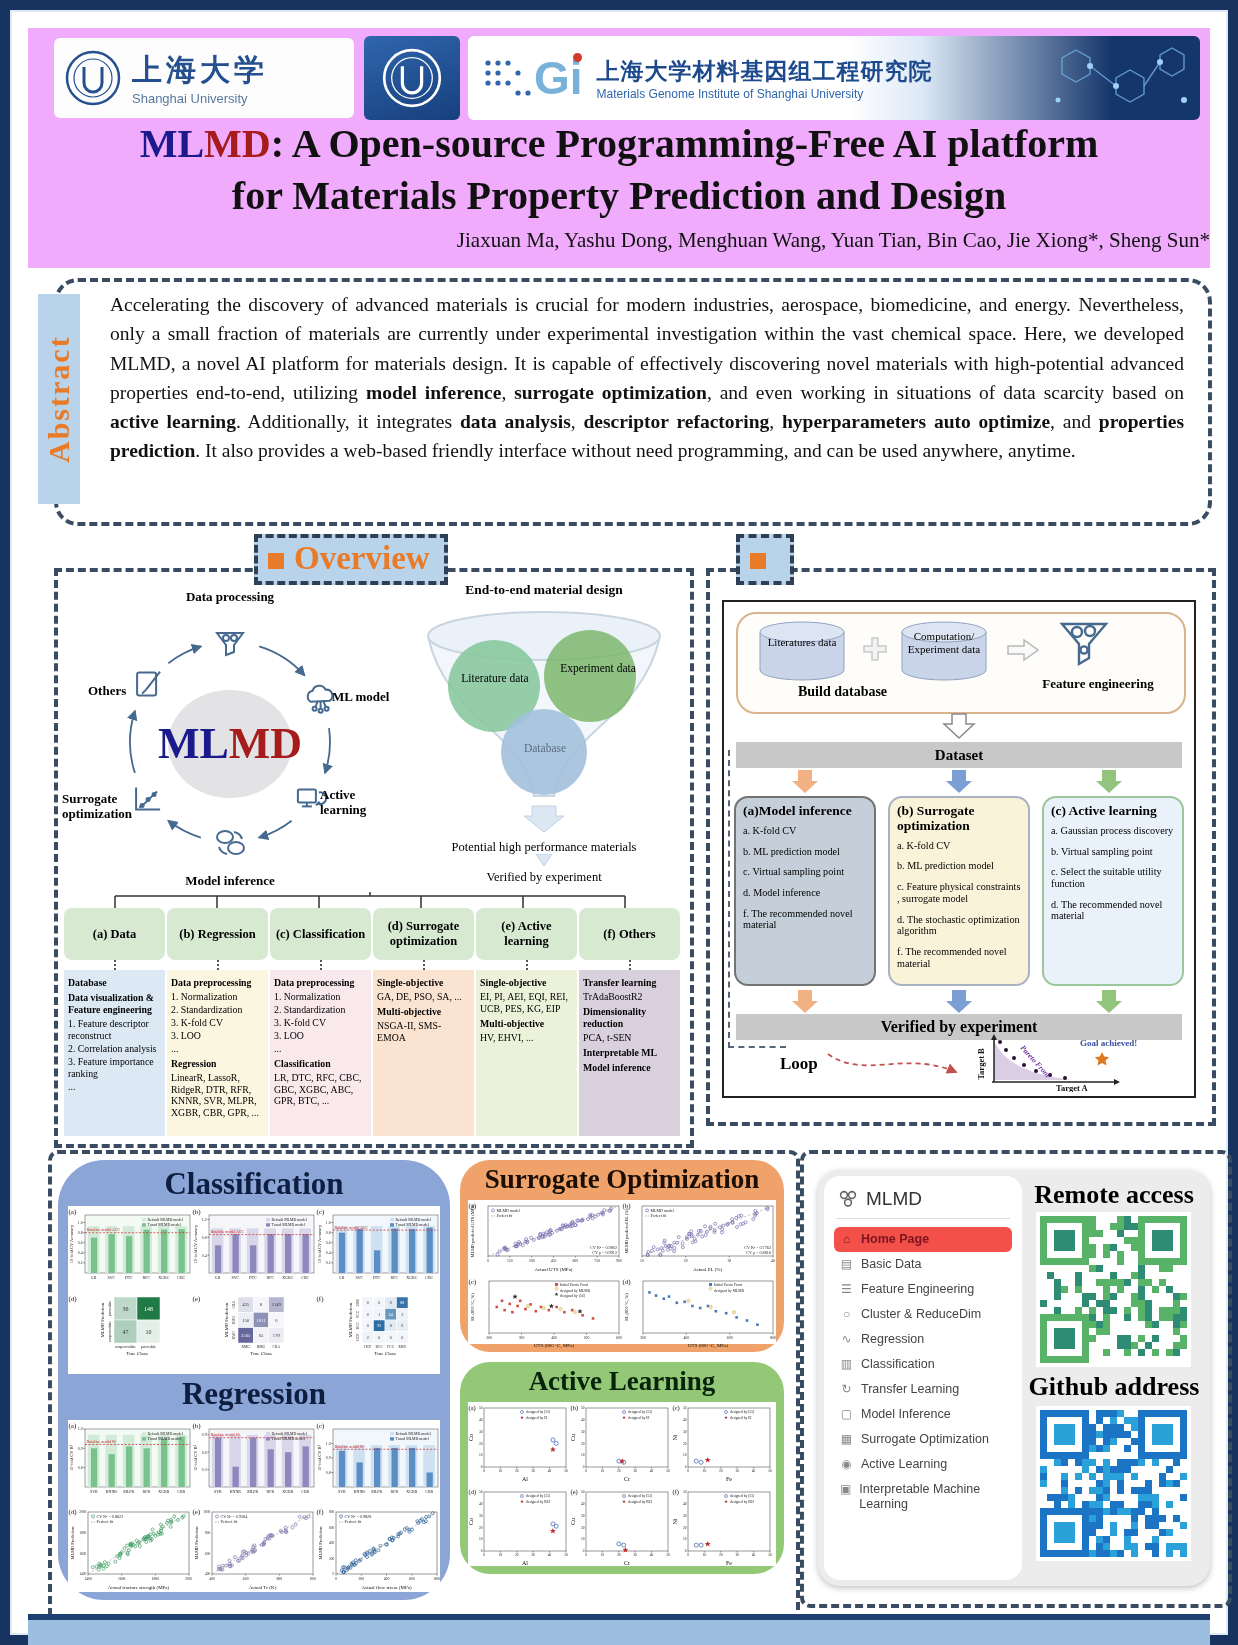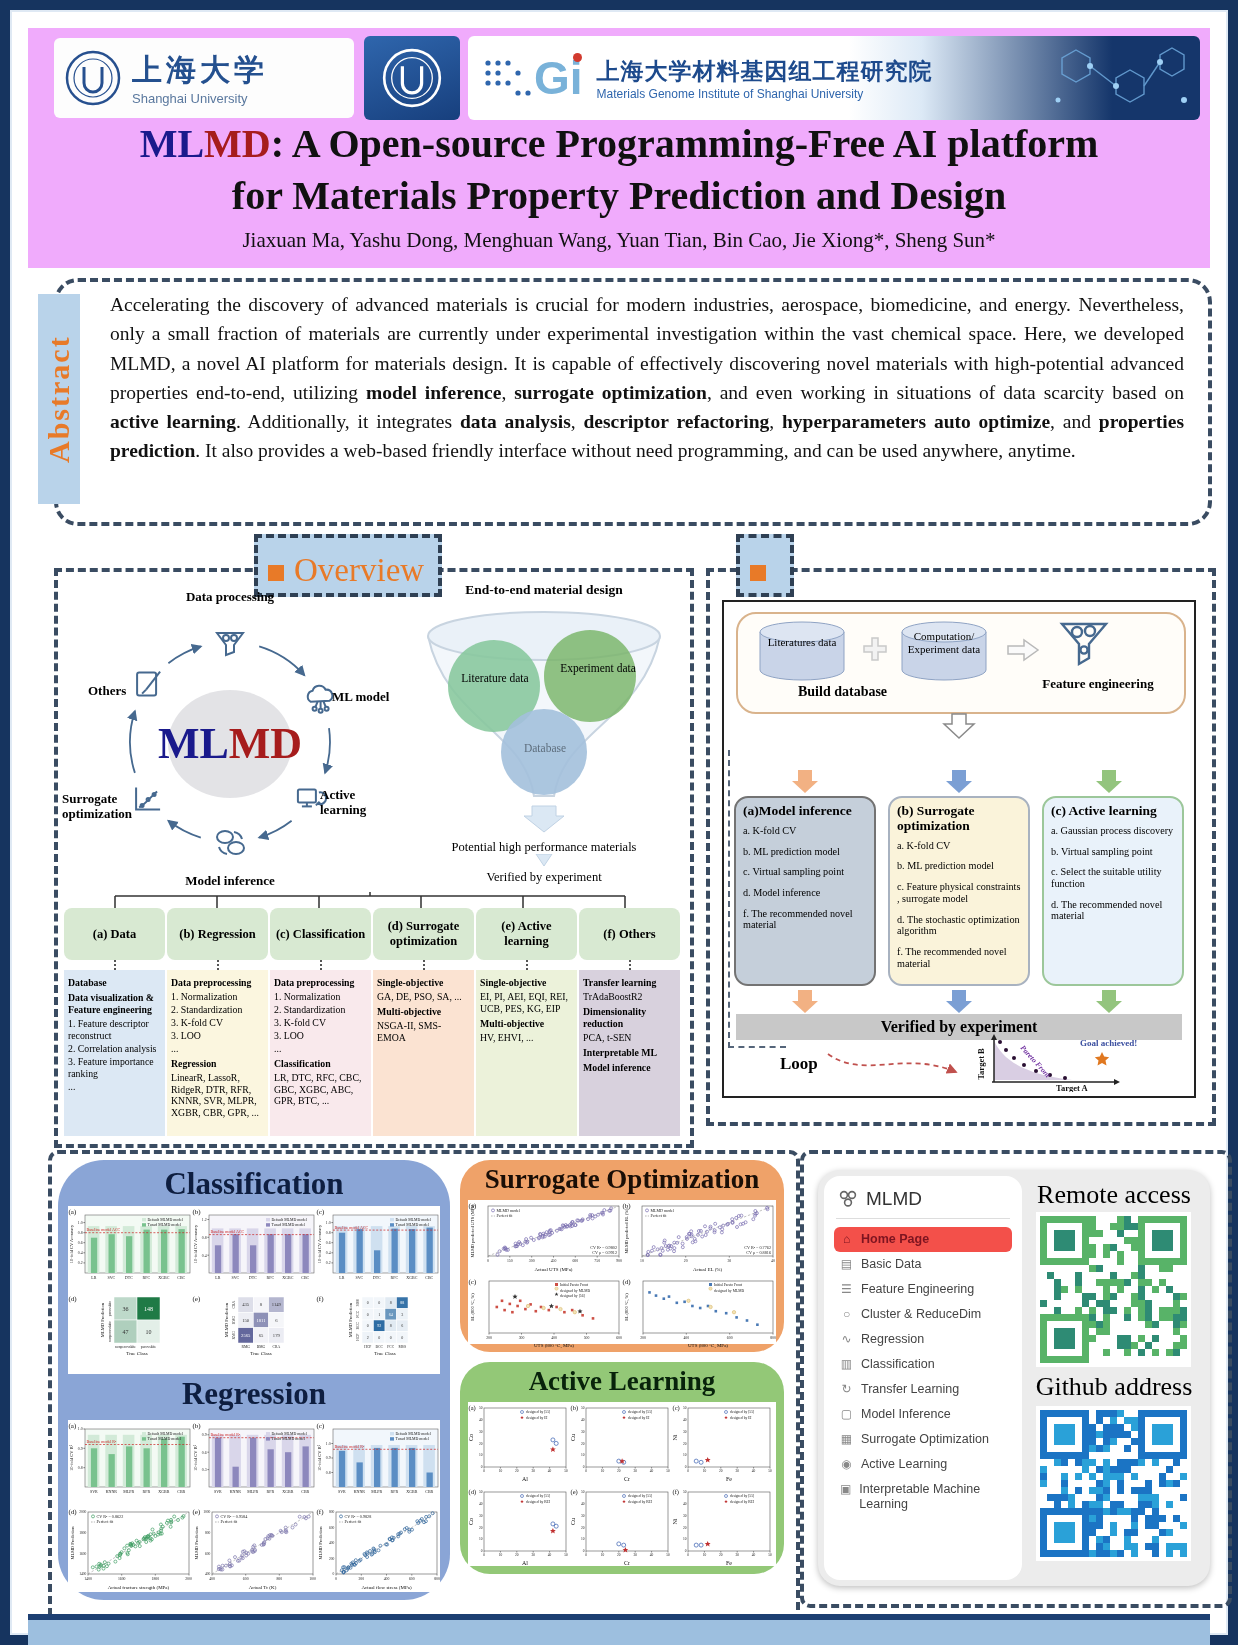--- a/index.html
+++ b/index.html
@@ -15,32 +15,32 @@
   .shu-en{font-size:13px;color:#5a789e;font-family:"Liberation Sans",sans-serif;}
   .logo-box2{position:absolute;left:336px;top:8px;width:96px;height:84px;border-radius:6px;
              background:linear-gradient(160deg,#2f66ad,#173f7d);display:flex;align-items:center;justify-content:center;}
   .mgi{position:absolute;left:440px;top:8px;right:10px;height:84px;border-radius:6px;
        background:linear-gradient(90deg,#ffffff 0%,#ffffff 52%,#dce9f6 62%,#15366b 88%);display:flex;align-items:center;}
   .gi-text{font-size:46px;color:#79b2d9;font-weight:bold;font-family:"Liberation Sans",sans-serif;position:relative;line-height:1;}
   .gi-dot{position:absolute;right:1px;top:-2px;width:9px;height:9px;border-radius:50%;background:#d23a2e;}
   .mgi-cn{font-size:23px;font-weight:bold;color:#1d4a8c;letter-spacing:1px;}
   .mgi-en{font-size:12px;color:#2f66ad;font-family:"Liberation Sans",sans-serif;}
   .title-line{position:absolute;left:0;right:0;text-align:center;font-weight:bold;font-size:40px;color:#111;}
-  .authors{position:absolute;left:0;right:0;text-align:center;font-size:21px;color:#111;}
+  .authors{position:absolute;left:0;right:0;text-align:right;font-size:21px;color:#111;}
   
   .abstract{position:absolute;left:42px;top:266px;width:1150px;height:240px;border:4px dashed #3a4c62;border-radius:24px;}
   .abs-label{position:absolute;left:-20px;top:12px;width:42px;height:210px;background:#b9d3ea;
              color:#e87a28;font-weight:bold;font-size:30px;writing-mode:vertical-rl;transform:rotate(180deg);
              display:flex;align-items:center;justify-content:center;letter-spacing:2px;}
   .abs-text{position:absolute;left:52px;right:24px;top:8px;bottom:6px;font-size:19.5px;line-height:1.5;
             text-align:justify;color:#111;}
   
   .sec{position:absolute;border:4px dashed #3a4c62;}
-  .stitle{position:absolute;background:#b9d3ea;border:4px dashed #2f4054;font-weight:normal;font-size:33px;
-          color:#e87a28;padding:12px 14px 2px 10px;white-space:nowrap;line-height:1.25;}
+  .stitle{position:absolute;background:#b9d3ea;border:4px dashed #2f4054;font-weight:bold;font-size:33px;
+          color:#e87a28;padding:0 14px 2px 10px;white-space:nowrap;line-height:1.25;}
   .stitle .bullet{display:inline-block;width:16px;height:16px;background:#e87a28;margin-right:10px;vertical-align:middle;}
   
   .ov-col{display:flex;flex-direction:column;width:101px;}
   .ov-h{background:#d8e9d2;border-radius:8px;min-height:48px;display:flex;align-items:center;justify-content:center;
         text-align:center;font-weight:bold;font-size:12.5px;padding:2px;}
   .ov-tick{height:10px;border-left:2px dotted #555;margin-left:50px;}
   .ov-b{flex:1;padding:4px 4px;font-size:9.8px;line-height:1.22;}
   .ov-line{margin:1px 0;}
   .ov-line.b{font-weight:bold;margin:3px 0 2px;}
   
@@ -64,21 +64,21 @@
   .right-card{position:absolute;background:#ececec;border-radius:22px;box-shadow:0 2px 6px rgba(0,0,0,.25);}
   .sidebar{position:absolute;left:6px;top:6px;width:198px;height:404px;background:#fff;border-radius:16px;padding:10px 10px;box-sizing:border-box;}
   .brand{display:flex;align-items:center;gap:8px;font-size:19px;color:#333;font-family:"Liberation Sans",sans-serif;margin:2px 0 8px 4px;}
   .menu-divider{border-top:1px solid #ddd;margin:0 2px 8px;}
   .menu-item{display:flex;align-items:flex-start;gap:8px;font-size:12.5px;color:#444;
              font-family:"Liberation Sans",sans-serif;padding:5px 6px;line-height:1.2;border-radius:6px;}
   .menu-item .mi-icon{color:#888;font-size:12px;width:13px;text-align:center;}
   .menu-item.active{background:#f3504a;color:#7d1420;font-weight:bold;}
   .menu-item.active .mi-icon{color:#7d1420;}
   .qr-wrap{position:absolute;width:155px;height:155px;background:#fff;padding:4px;box-sizing:border-box;}
-  .qr-title{position:absolute;left:206px;width:180px;text-align:center;font-weight:normal;font-size:26px;color:#000;}
+  .qr-title{position:absolute;left:206px;width:180px;text-align:center;font-weight:bold;font-size:26px;color:#000;}
   
   .footer-band{position:absolute;left:16px;right:16px;top:1602px;height:33px;background:#9dbfdf;border-top:6px solid #1d3f72;}
   .cycle-label{position:absolute;font-weight:bold;font-size:13px;line-height:1.15;}
   .fun-label{position:absolute;font-size:11.5px;text-align:center;line-height:1.1;}
 </style>
 </head>
 <body>
 
 <div class="poster">
  <div class="inner">
@@ -350,20 +350,21 @@
           </g>
         </svg>
         <div class="a" style="left:60px;top:70px;font-weight:bold;font-size:14px">Build database</div>
         <div class="a" style="left:300px;top:62px;width:120px;font-weight:bold;font-size:13px;text-align:center">Feature engineering</div>
       </div>
 
       <svg class="a" style="left:218px;top:110px" width="34" height="28" viewBox="0 0 34 28">
         <polygon points="10,2 24,2 24,12 32,12 17,26 2,12 10,12" fill="#ffffff" stroke="#8a8a8a" stroke-width="1.5"></polygon>
       </svg>
 
+      <div class="gray-bar" style="left:12px;top:140px;width:446px;height:26px;font-size:15px">Dataset</div>
 
       <div class="a" style="left:68px;top:168px">
             <div class="arr-shaft" style="left:6px;background:#f2b183"></div>
             <div class="arr-head" style="top:11px;border-top:12px solid #f2b183"></div>
           </div>
       <div class="a" style="left:222px;top:168px">
             <div class="arr-shaft" style="left:6px;background:#7b9fd4"></div>
             <div class="arr-head" style="top:11px;border-top:12px solid #7b9fd4"></div>
           </div>
       <div class="a" style="left:372px;top:168px">

